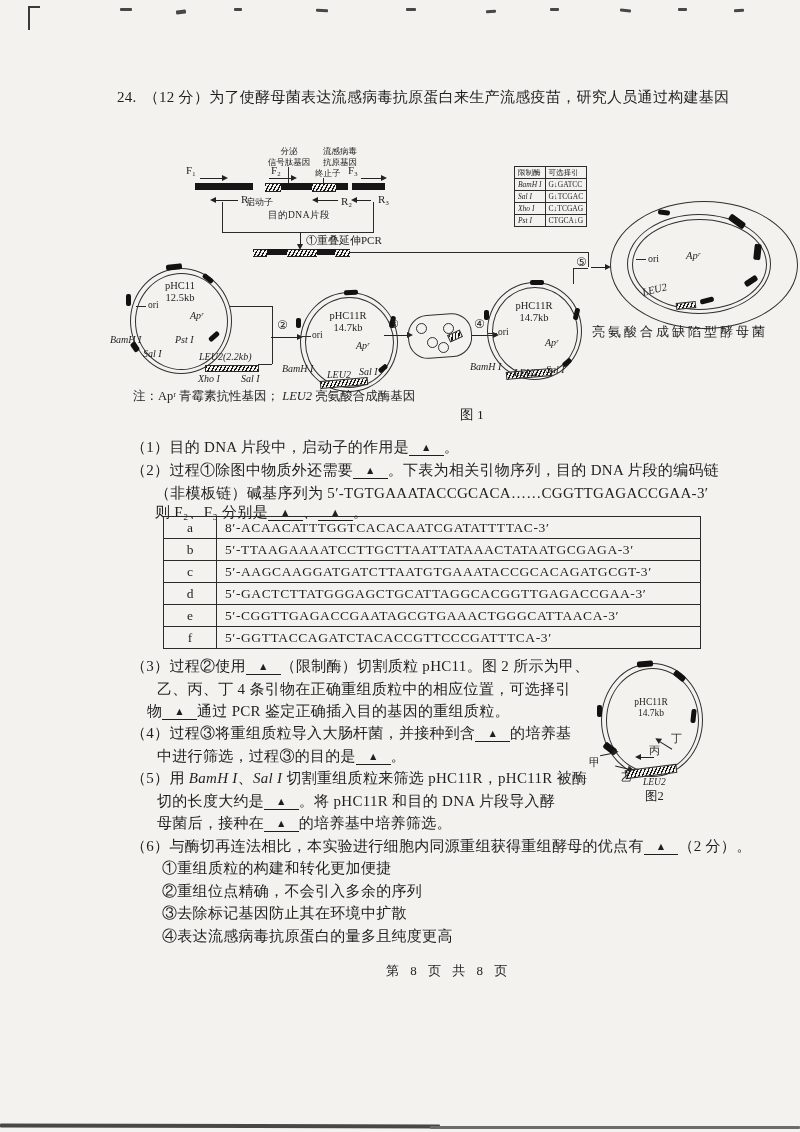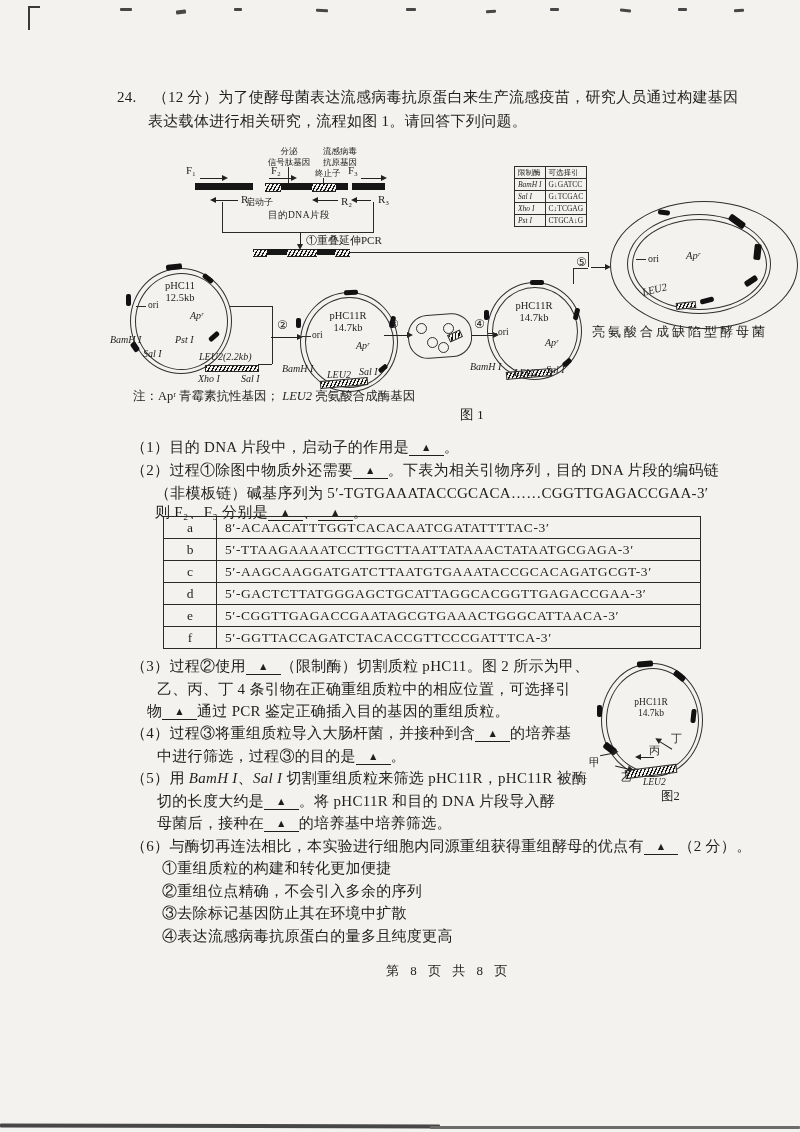--- a/index.html
+++ b/index.html
@@ -1,20 +1,20 @@
 <!DOCTYPE html>
 <html><head>
 <meta charset="utf-8">
 <style>
   html,body{margin:0;padding:0;background:#d8d6d2;}
   .page{position:relative;width:800px;height:1132px;margin:0 auto;background:#f4f2ee;
         color:#1f1f1f;font-family:"Liberation Serif","DejaVu Serif",serif;overflow:hidden;}
   .abs{position:absolute;}
   .tline{position:absolute;font-size:15px;line-height:21px;white-space:nowrap;letter-spacing:.3px;}
-  .qno{margin-right:16px;}
+  .qno{margin-right:7px;}
   .blank{display:inline-block;border-bottom:1.4px solid #1f1f1f;padding:0 12px 1px;
          font-size:10.5px;line-height:12px;transform:translateY(-1px);}
   .it{font-style:italic;}
   .hl{position:absolute;background:#2a2a2a;height:1.2px;}
   .vl{position:absolute;background:#2a2a2a;width:1.2px;}
   .arr-r{position:absolute;height:1.3px;background:#222;}
   .arr-r::after{content:"";position:absolute;right:-6px;top:-2.9px;width:0;height:0;
       border-left:6.5px solid #222;border-top:3.5px solid transparent;border-bottom:3.5px solid transparent;}
   .arr-l{position:absolute;height:1.3px;background:#222;}
   .arr-l::before{content:"";position:absolute;left:-6px;top:-2.9px;width:0;height:0;
@@ -62,21 +62,20 @@
   <div class="smudge" style="left:550px;top:8px;width:9px;height:3px;"></div>
   <div class="smudge" style="left:620px;top:9px;width:11px;height:3px;transform:rotate(5deg);"></div>
   <div class="smudge" style="left:678px;top:8px;width:9px;height:3px;"></div>
   <div class="smudge" style="left:734px;top:9px;width:10px;height:3px;transform:rotate(-4deg);"></div>
   <div class="smudge" style="left:0;top:1124px;width:440px;height:3.5px;transform:rotate(.15deg);"></div>
   <div class="smudge" style="left:430px;top:1126px;width:370px;height:2.5px;background:#6b6b6b;"></div>
 
   <div class="tline" style="left:117px;top:87px;">
     <span class="qno">24.</span><span>（12 分）为了使酵母菌表达流感病毒抗原蛋白来生产流感疫苗，研究人员通过构建基因</span>
   </div>
-  <div class="tline" style="left:148px;top:111px;">表达载体进行相关研究，流程如图 1。请回答下列问题。</div>
 
   <div class="abs" style="left:0;top:140px;width:800px;height:296px;">
 
     <div class="dlabel" style="left:186px;top:25px;font-size:11px;">F₁</div>
     <div class="arr-r" style="left:200px;top:38px;width:22px;"></div>
     <div class="bar" style="left:195px;top:43px;width:58px;height:7px;"></div>
     <div class="arr-l" style="left:216px;top:60px;width:22px;"></div>
     <div class="dlabel" style="left:241px;top:54px;font-size:11px;">R₁</div>
 
     <div class="dlabel" style="left:271px;top:25px;font-size:11px;">F₂</div>
@@ -336,18 +335,18 @@
     <div class="hatchbar" style="left:40px;top:114px;width:50px;height:7px;transform:rotate(-7deg);"></div>
     <div class="dlabel" style="left:4px;top:104px;font-size:11px;">甲</div>
     <div class="arr-r" style="left:15px;top:101px;width:13px;transform:rotate(-12deg);"></div>
     <div class="dlabel" style="left:36px;top:119px;font-size:11px;">乙</div>
     <div class="arr-r" style="left:30px;top:114px;width:13px;transform:rotate(14deg);"></div>
     <div class="dlabel" style="left:64px;top:92px;font-size:11px;">丙</div>
     <div class="arr-l" style="left:56px;top:104px;width:13px;"></div>
     <div class="dlabel" style="left:86px;top:80px;font-size:11px;">丁</div>
     <div class="arr-l" style="left:74px;top:92px;width:14px;transform:rotate(32deg);"></div>
     <div class="dlabel it" style="left:58px;top:124px;font-size:9.5px;">LEU2</div>
-    <div class="dlabel" style="left:76px;top:138px;font-size:12.5px;">图2</div>
+    <div class="dlabel" style="left:60px;top:138px;font-size:12.5px;">图2</div>
   </div>
 
   <div class="tline" style="left:386px;top:960px;font-size:13px;letter-spacing:4px;">第 8 页 共 8 页</div>
 
 </div>
 
 </body></html>

